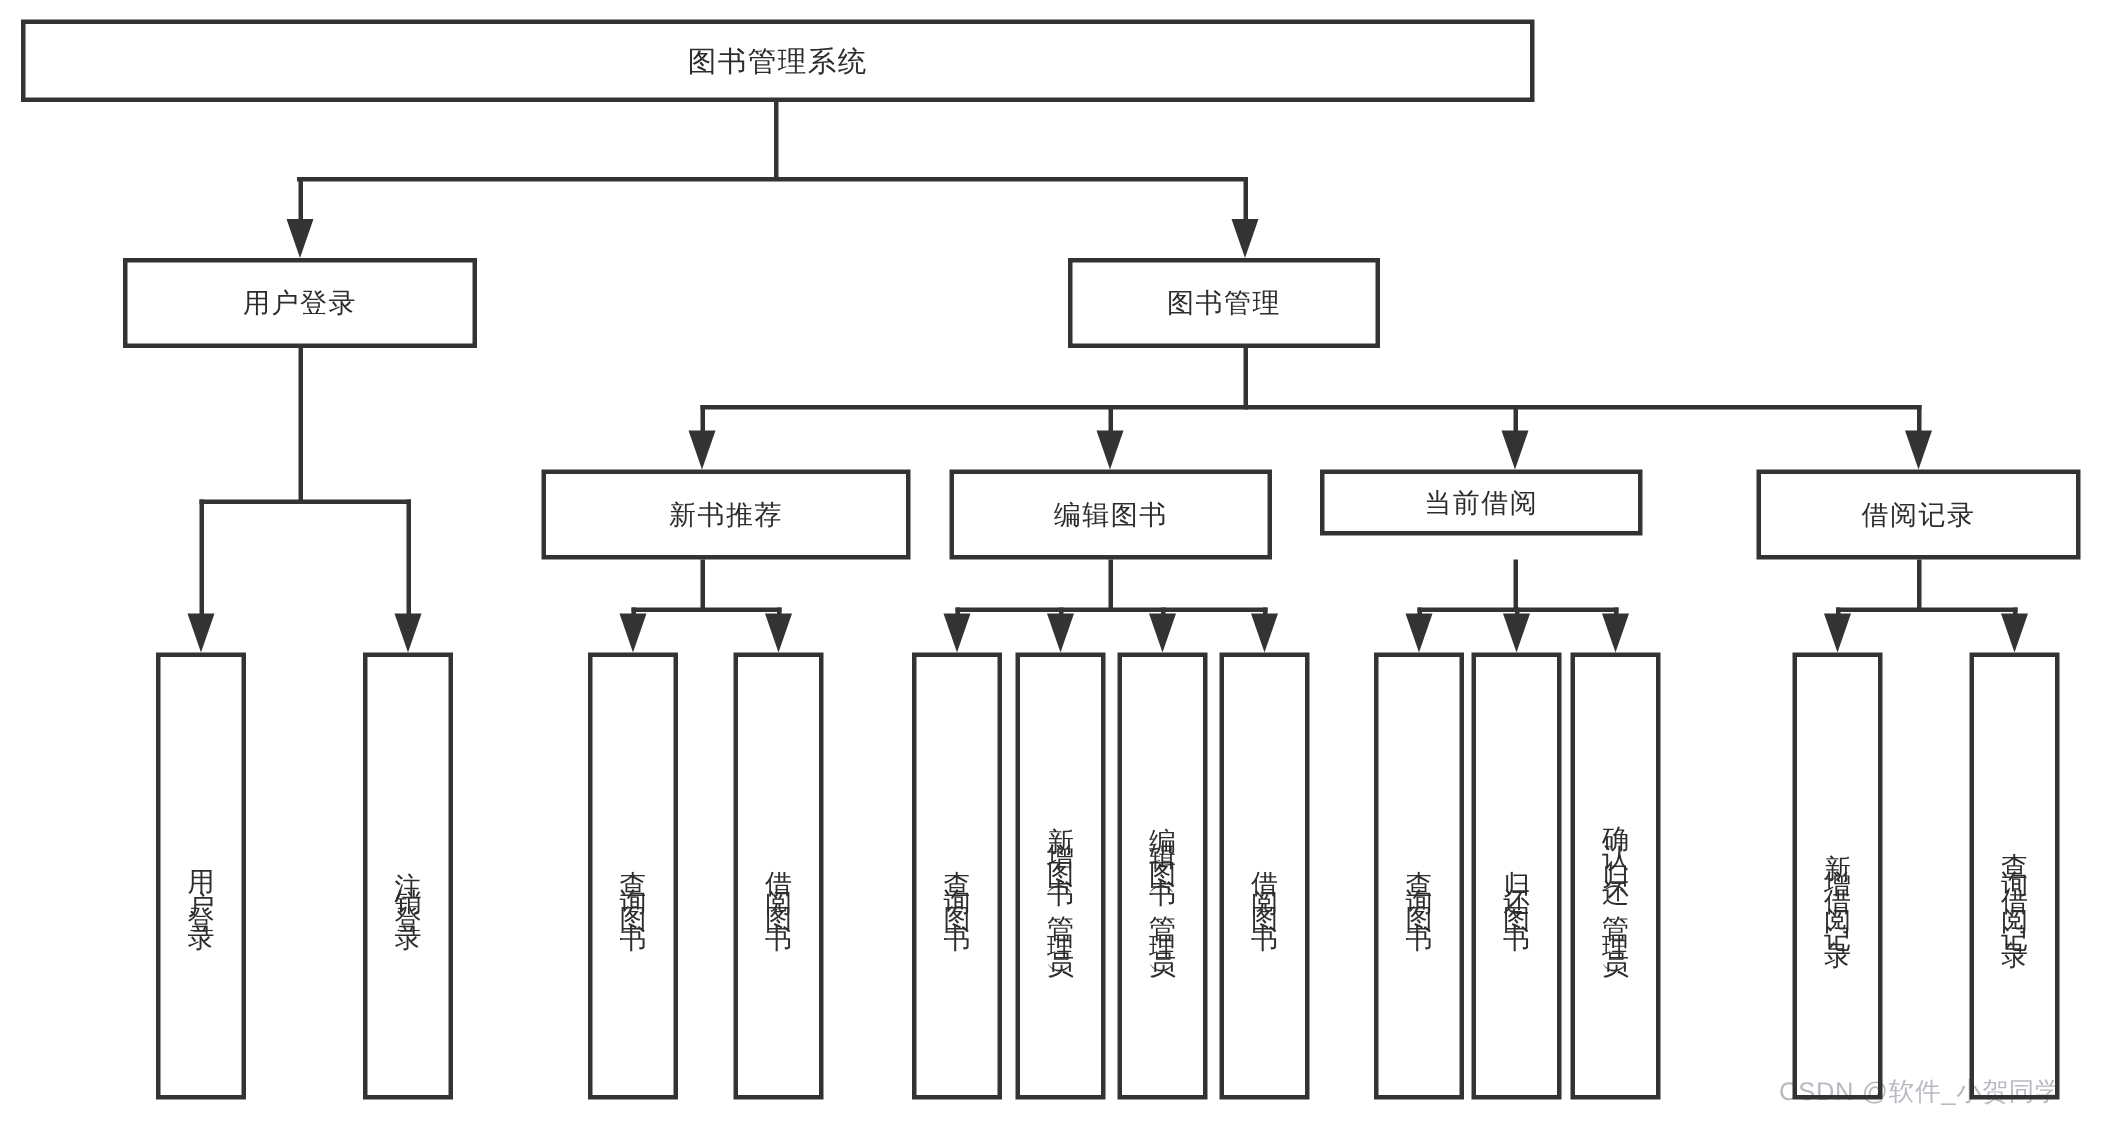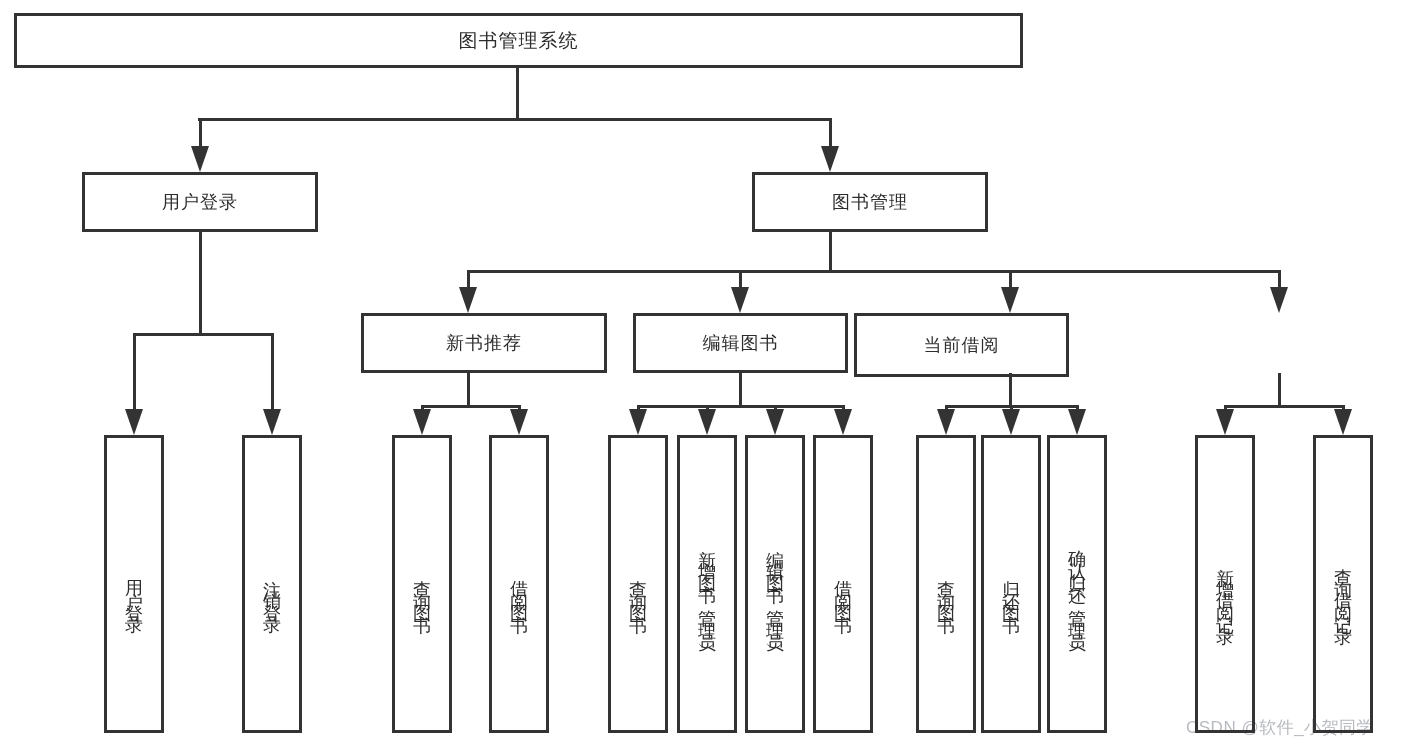--- a/index.html
+++ b/index.html
@@ -52,21 +52,21 @@
   <div class="vline" style="left:516px;top:68px;width:3px;height:52px"></div>
   <div class="hline" style="left:198px;top:118px;width:633px;height:3px"></div>
   <div class="vline" style="left:199px;top:118px;width:3px;height:30px"></div>
   <div class="arrow" style="left:191px;top:146px"></div>
   <div class="vline" style="left:829px;top:118px;width:3px;height:30px"></div>
   <div class="arrow" style="left:821px;top:146px"></div>
 
   <div class="box" style="left:82px;top:172px;width:236px;height:60px">
     <span class="lbl">用户登录</span>
   </div>
-  <div class="box" style="left:752px;top:172px;width:236px;height:60px">
+  <div class="box" style="left:712px;top:172px;width:208px;height:60px">
     <span class="lbl">图书管理</span>
   </div>
 
   <div class="vline" style="left:199px;top:232px;width:3px;height:104px"></div>
   <div class="hline" style="left:133px;top:333px;width:141px;height:3px"></div>
   <div class="vline" style="left:133px;top:333px;width:3px;height:80px"></div>
   <div class="arrow" style="left:125px;top:409px"></div>
   <div class="vline" style="left:271px;top:333px;width:3px;height:80px"></div>
   <div class="arrow" style="left:263px;top:409px"></div>
 
@@ -80,22 +80,25 @@
   <div class="arrow" style="left:1001px;top:287px"></div>
   <div class="vline" style="left:1278px;top:270px;width:3px;height:20px"></div>
   <div class="arrow" style="left:1270px;top:287px"></div>
 
   <div class="box" style="left:361px;top:313px;width:246px;height:60px">
     <span class="lbl">新书推荐</span>
   </div>
   <div class="box" style="left:633px;top:313px;width:215px;height:60px">
     <span class="lbl">编辑图书</span>
   </div>
-  <div class="box" style="left:854px;top:313px;width:215px;height:64px">
+  <div class="box" style="left:880px;top:313px;width:215px;height:44px">
     <span class="lbl">当前借阅</span>
+  </div>
+  <div class="box" style="left:1171px;top:313px;width:216px;height:60px">
+    <span class="lbl">借阅记录</span>
   </div>
 
   <div class="vline" style="left:467px;top:373px;width:3px;height:34px"></div>
   <div class="hline" style="left:421px;top:405px;width:100px;height:3px"></div>
   <div class="vline" style="left:421px;top:405px;width:3px;height:10px"></div>
   <div class="arrow" style="left:413px;top:409px"></div>
   <div class="vline" style="left:518px;top:405px;width:3px;height:10px"></div>
   <div class="arrow" style="left:510px;top:409px"></div>
 
   <div class="vline" style="left:739px;top:373px;width:3px;height:34px"></div>

